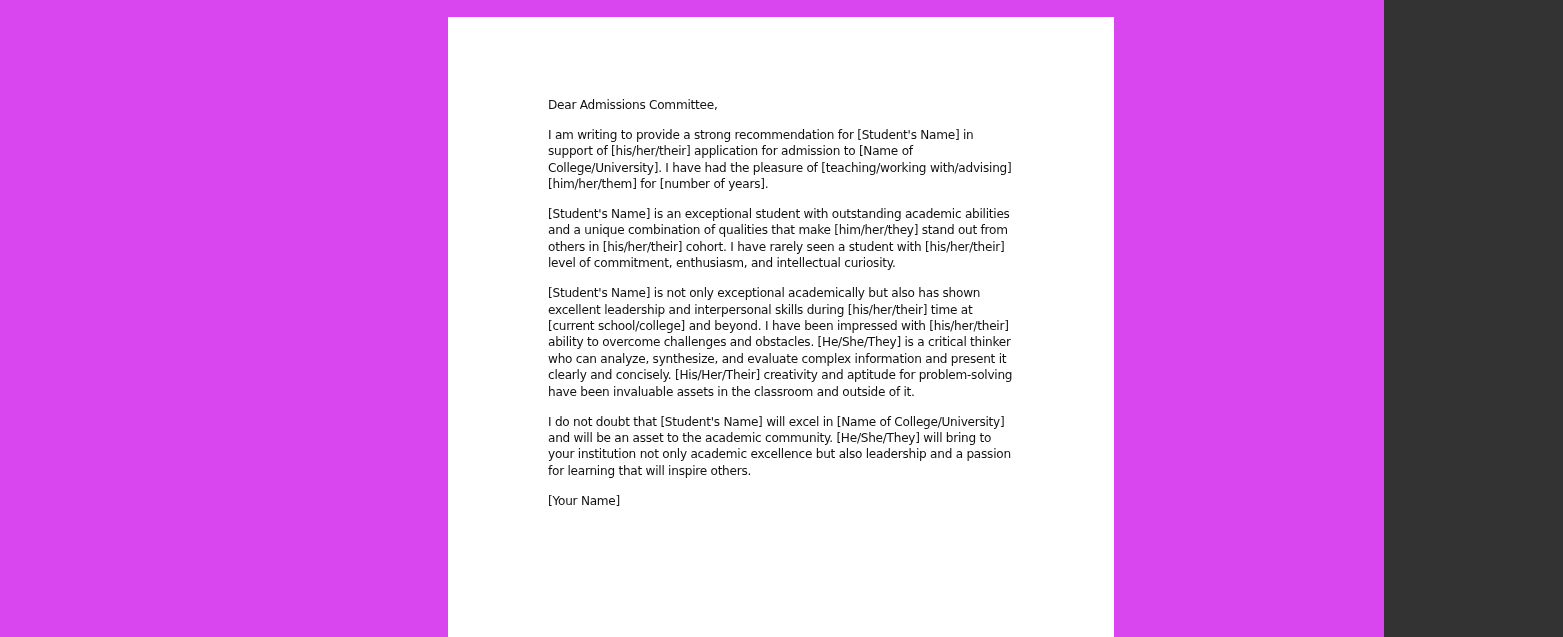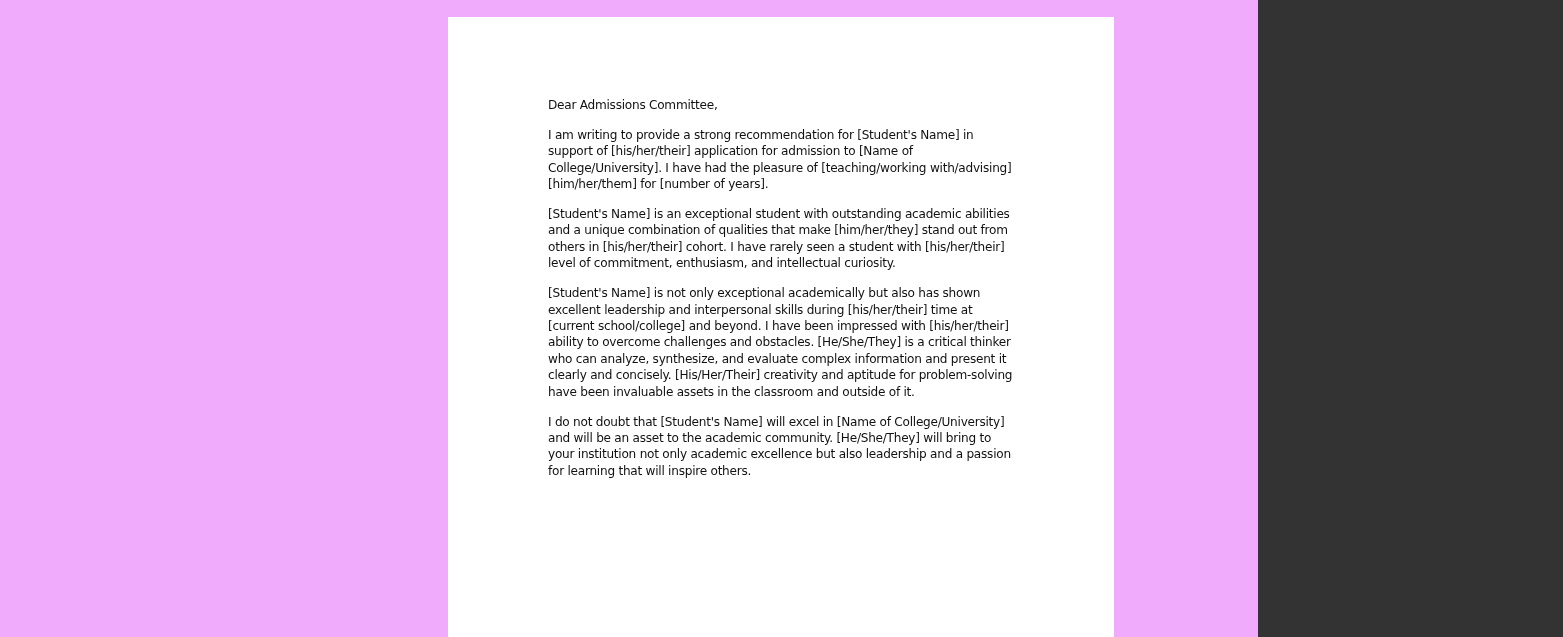--- a/index.html
+++ b/index.html
@@ -5,23 +5,23 @@
     html, body {
       margin: 0;
       padding: 0;
       width: 1563px;
       height: 637px;
       overflow: hidden;
       background: #333333;
     }
     .viewer {
       position: relative;
-      width: 1258px;
+      width: 1384px;
       height: 637px;
-      background: #f0abfc;
+      background: #d946ef;
     }
     .page {
       position: absolute;
       left: 448px;
       top: 17px;
       width: 666px;
       height: 640px;
       background: #ffffff;
     }
     .content {
@@ -44,15 +44,16 @@
 <body>
 
 <div class="viewer">
   <div class="page">
     <div class="content">
       <p class="salutation">Dear Admissions Committee,</p>
       <p>I am writing to provide a strong recommendation for [Student's Name] in support of [his/her/their] application for admission to [Name of College/University]. I have had the pleasure of [teaching/working with/advising] [him/her/them] for [number of years].</p>
       <p>[Student's Name] is an exceptional student with outstanding academic abilities and a unique combination of qualities that make [him/her/they] stand out from others in [his/her/their] cohort. I have rarely seen a student with [his/her/their] level of commitment, enthusiasm, and intellectual curiosity.</p>
       <p>[Student's Name] is not only exceptional academically but also has shown excellent leadership and interpersonal skills during [his/her/their] time at [current school/college] and beyond. I have been impressed with [his/her/their] ability to overcome challenges and obstacles. [He/She/They] is a critical thinker who can analyze, synthesize, and evaluate complex information and present it clearly and concisely. [His/Her/Their] creativity and aptitude for problem-solving have been invaluable assets in the classroom and outside of it.</p>
       <p>I do not doubt that [Student's Name] will excel in [Name of College/University] and will be an asset to the academic community. [He/She/They] will bring to your institution not only academic excellence but also leadership and a passion for learning that will inspire others.</p>
+      <p>[Your Name]</p>
     </div>
   </div>
 </div>
 
 </body></html>

